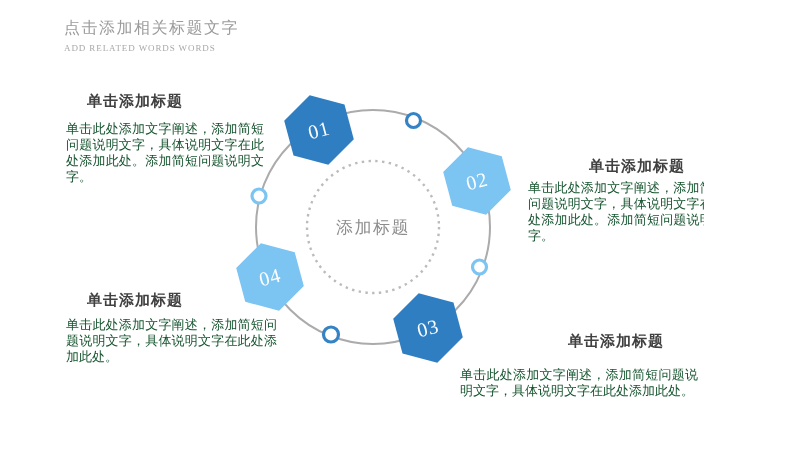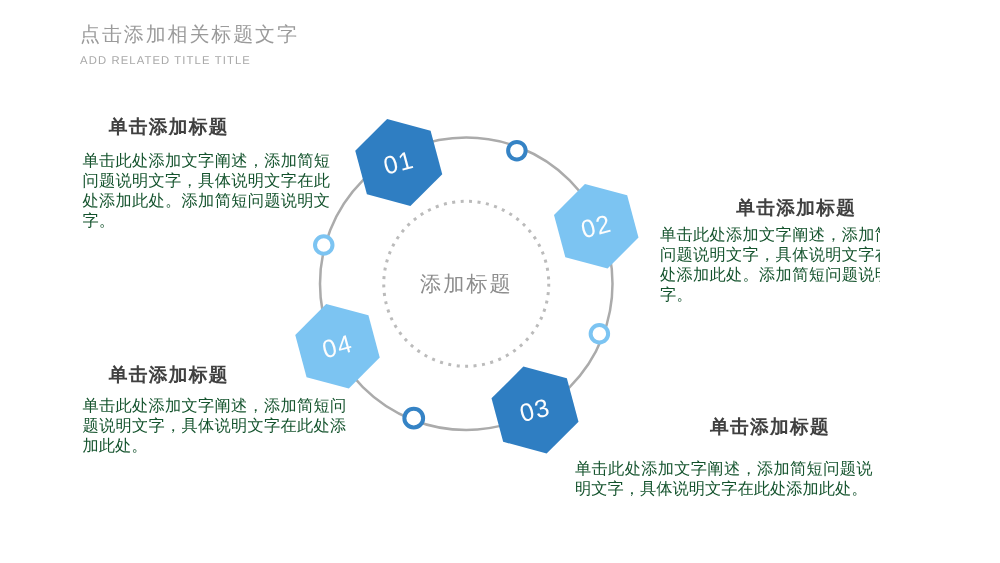--- a/index.html
+++ b/index.html
@@ -1,18 +1,18 @@
 <!DOCTYPE html>
 <html><head>
 <meta charset="utf-8">
 <style>
   html,body{margin:0;padding:0;background:#fff;}
   .slide{
     position:relative;width:704px;height:450px;background:#ffffff;overflow:hidden;
-    font-family:Liberation Sans, sans-serif;
+    font-family:Liberation Serif, serif;
     border-radius:23px;
   }
   .header{position:absolute;left:64px;top:18px;}
   .title{font-size:16px;color:#9b9b9b;letter-spacing:1.5px;font-weight:400;}
   .subtitle{font-size:9px;color:#a8a8a8;letter-spacing:0.9px;margin-top:4px;font-weight:400;}
 
   .tb-heading{
     position:absolute;font-size:15px;font-weight:700;color:#404040;letter-spacing:1px;white-space:nowrap;
   }
   .tb-body{
@@ -31,21 +31,21 @@
   .center-label{font-size:17px;fill:#8d8d8d;letter-spacing:1.5px;}
   .hex-num{font-size:20px;fill:#fdfdfd;letter-spacing:1px;}
 </style>
 </head>
 <body>
 
 <div class="slide">
 
   <div class="header">
     <div class="title">点击添加相关标题文字</div>
-    <div class="subtitle">ADD RELATED TITLE TITLE</div>
+    <div class="subtitle">ADD RELATED WORDS WORDS</div>
   </div>
 
   <svg class="diagram" width="800" height="450" viewBox="0 0 800 450">
 
     <circle cx="373" cy="227" r="117" fill="none" stroke="#ababab" stroke-width="2"></circle>
 
     <circle cx="373" cy="227" r="66" fill="none" stroke="#bbbbbb" stroke-width="2.4" stroke-dasharray="2.4 4.4"></circle>
 
     <text class="center-label" x="373" y="233" text-anchor="middle">添加标题</text>
 

